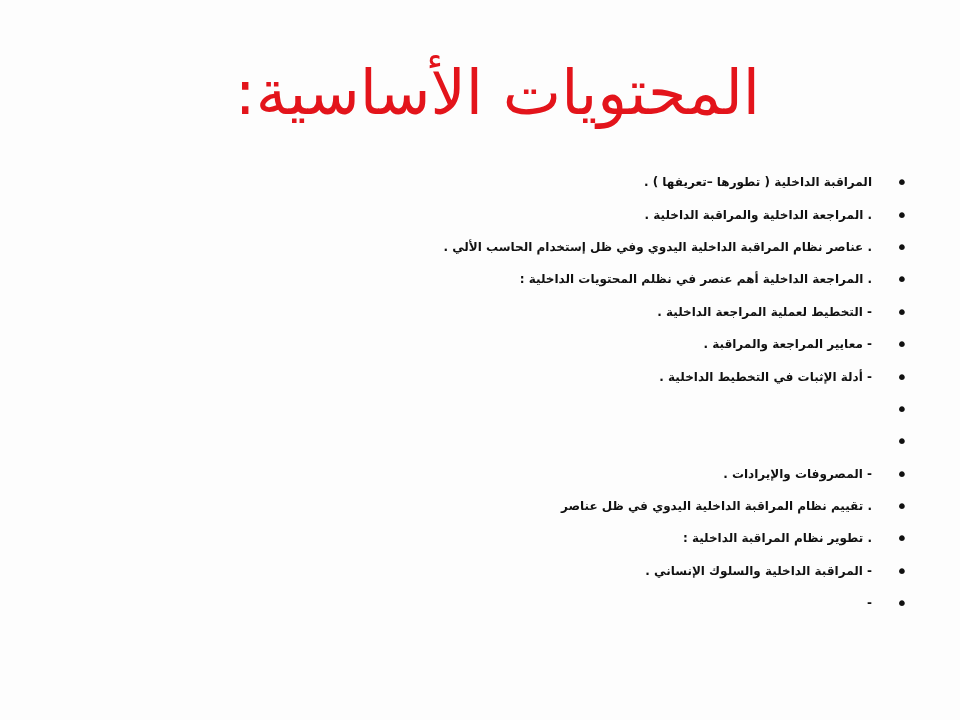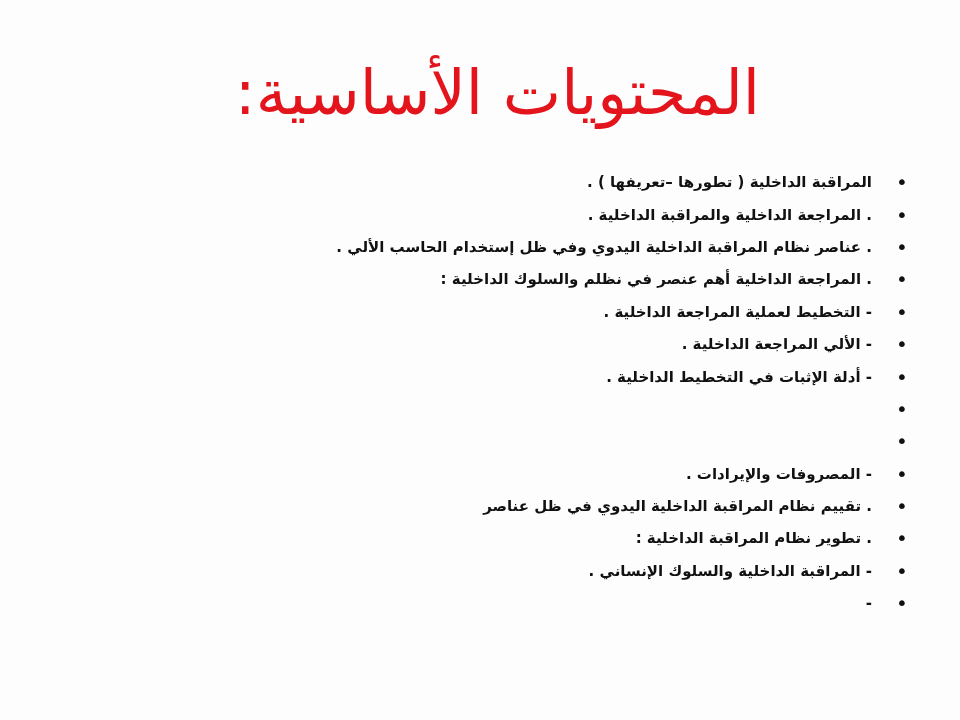--- a/index.html
+++ b/index.html
@@ -27,21 +27,21 @@
       display:flex; align-items:center;
       direction:rtl; white-space:nowrap;
     }
     .bullet {
       width:12px; flex:0 0 12px; text-align:center;
       color:#111; font-size:20px;
     }
     .text {
       margin-right:24px;
       color:#111; font-weight:bold;
-      font-size:15px;
+      font-size:12px;
       font-family:"DejaVu Sans", sans-serif;
     }
   </style>
 </head>
 <body>
 
 <h1 class="title">المحتويات الأساسية:</h1>
 
 <ul class="list">
   <li class="item">
@@ -51,29 +51,29 @@
   <li class="item">
       <span class="bullet">•</span>
       <span class="text">. المراجعة الداخلية والمراقبة الداخلية .</span>
     </li>
   <li class="item">
       <span class="bullet">•</span>
       <span class="text">. عناصر نظام المراقبة الداخلية اليدوي وفي ظل إستخدام الحاسب الألي .</span>
     </li>
   <li class="item">
       <span class="bullet">•</span>
-      <span class="text">. المراجعة الداخلية أهم عنصر في نظلم والسلوك الداخلية :</span>
+      <span class="text">. المراجعة الداخلية أهم عنصر في نظلم المحتويات الداخلية :</span>
     </li>
   <li class="item">
       <span class="bullet">•</span>
       <span class="text">- التخطيط لعملية المراجعة الداخلية .</span>
     </li>
   <li class="item">
       <span class="bullet">•</span>
-      <span class="text">- الألي المراجعة الداخلية .</span>
+      <span class="text">- معايير المراجعة والمراقبة .</span>
     </li>
   <li class="item">
       <span class="bullet">•</span>
       <span class="text">- أدلة الإثبات في التخطيط الداخلية .</span>
     </li>
   <li class="item">
       <span class="bullet">•</span>
     </li>
   <li class="item">
       <span class="bullet">•</span>

